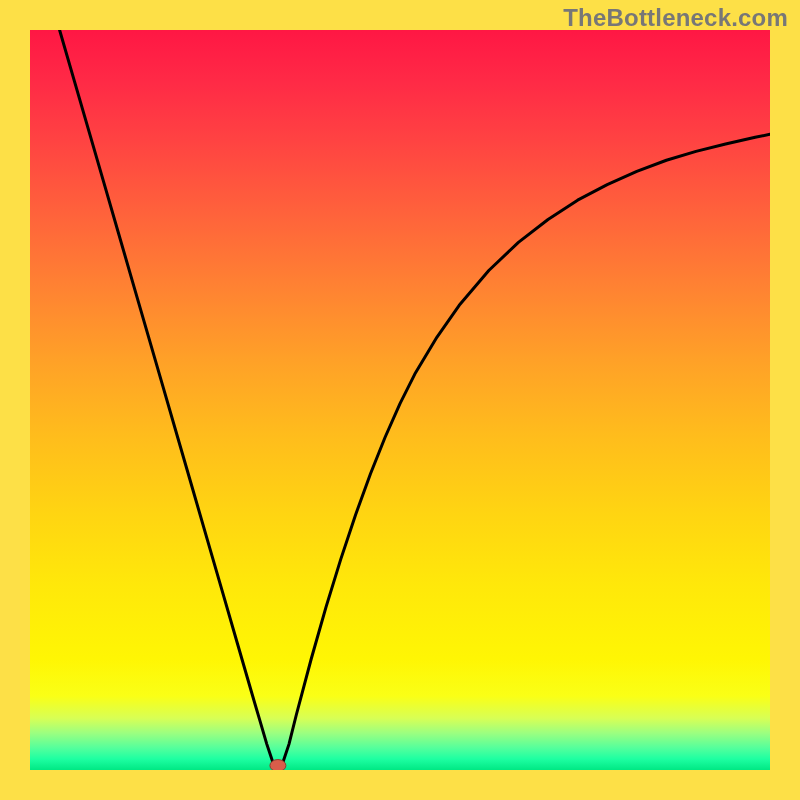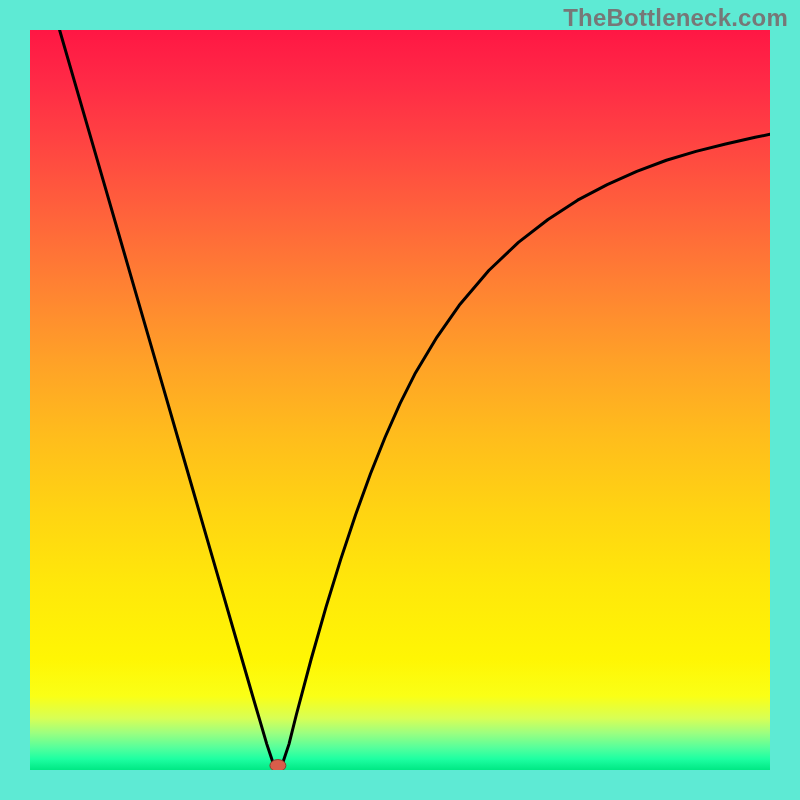--- a/index.html
+++ b/index.html
@@ -7,21 +7,21 @@
     padding: 0;
     width: 800px;
     height: 800px;
     background: #000;
     overflow: hidden;
   }
   .frame {
     position: relative;
     width: 800px;
     height: 800px;
-    background: #5eead4;
+    background: #fde047;
   }
   .watermark {
     position: absolute;
     top: 4px;
     right: 12px;
     color: #777;
     font-family: Arial, Helvetica, sans-serif;
     font-size: 24px;
     font-weight: 600;
     letter-spacing: 0.2px;

